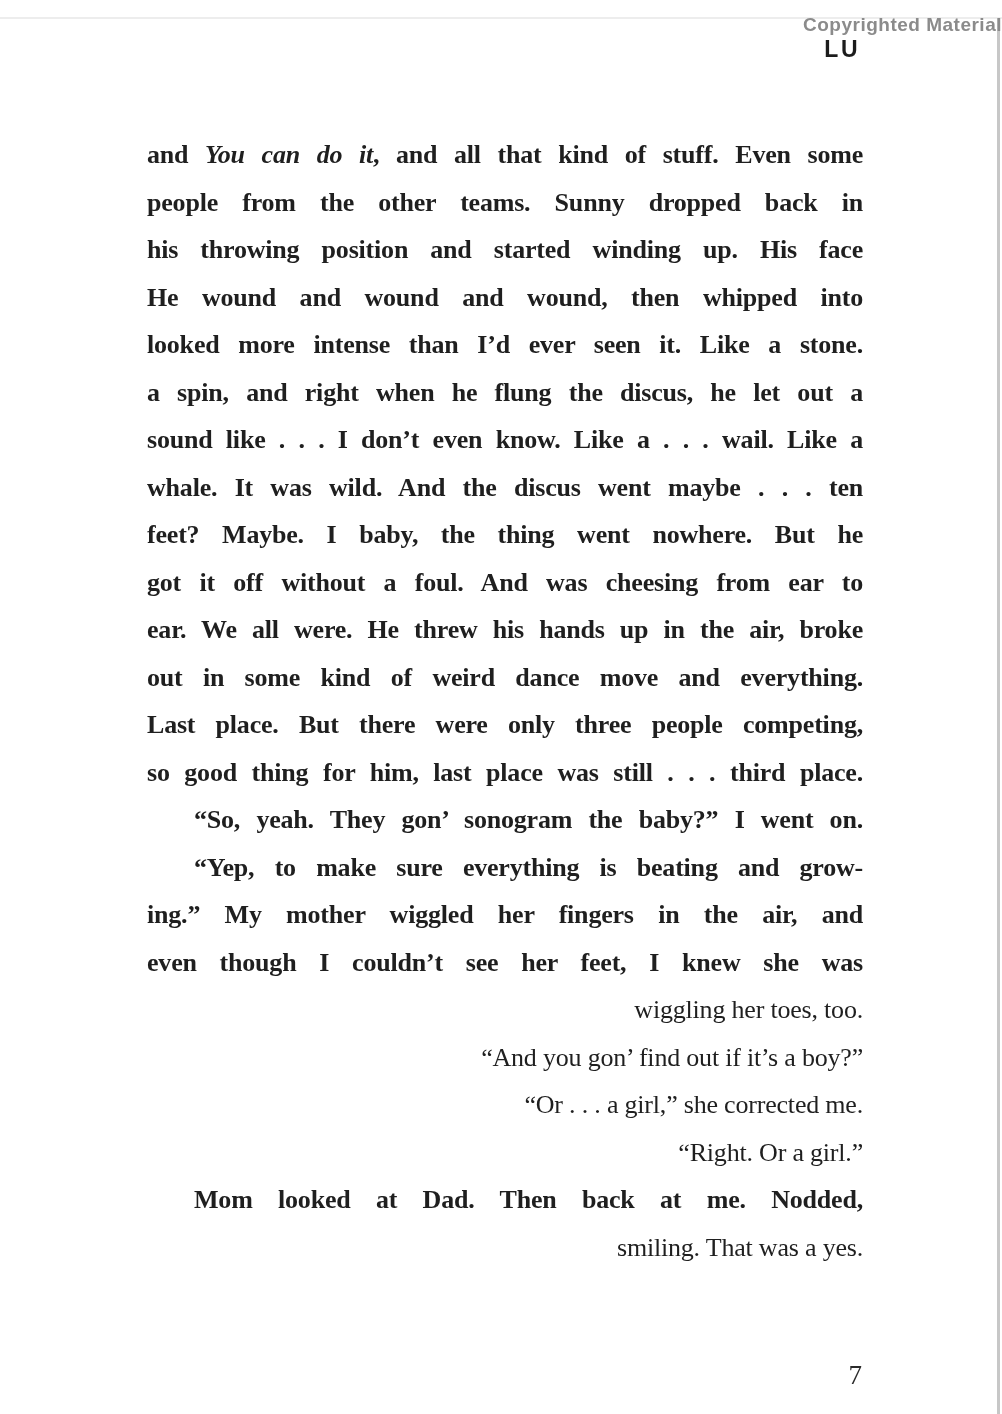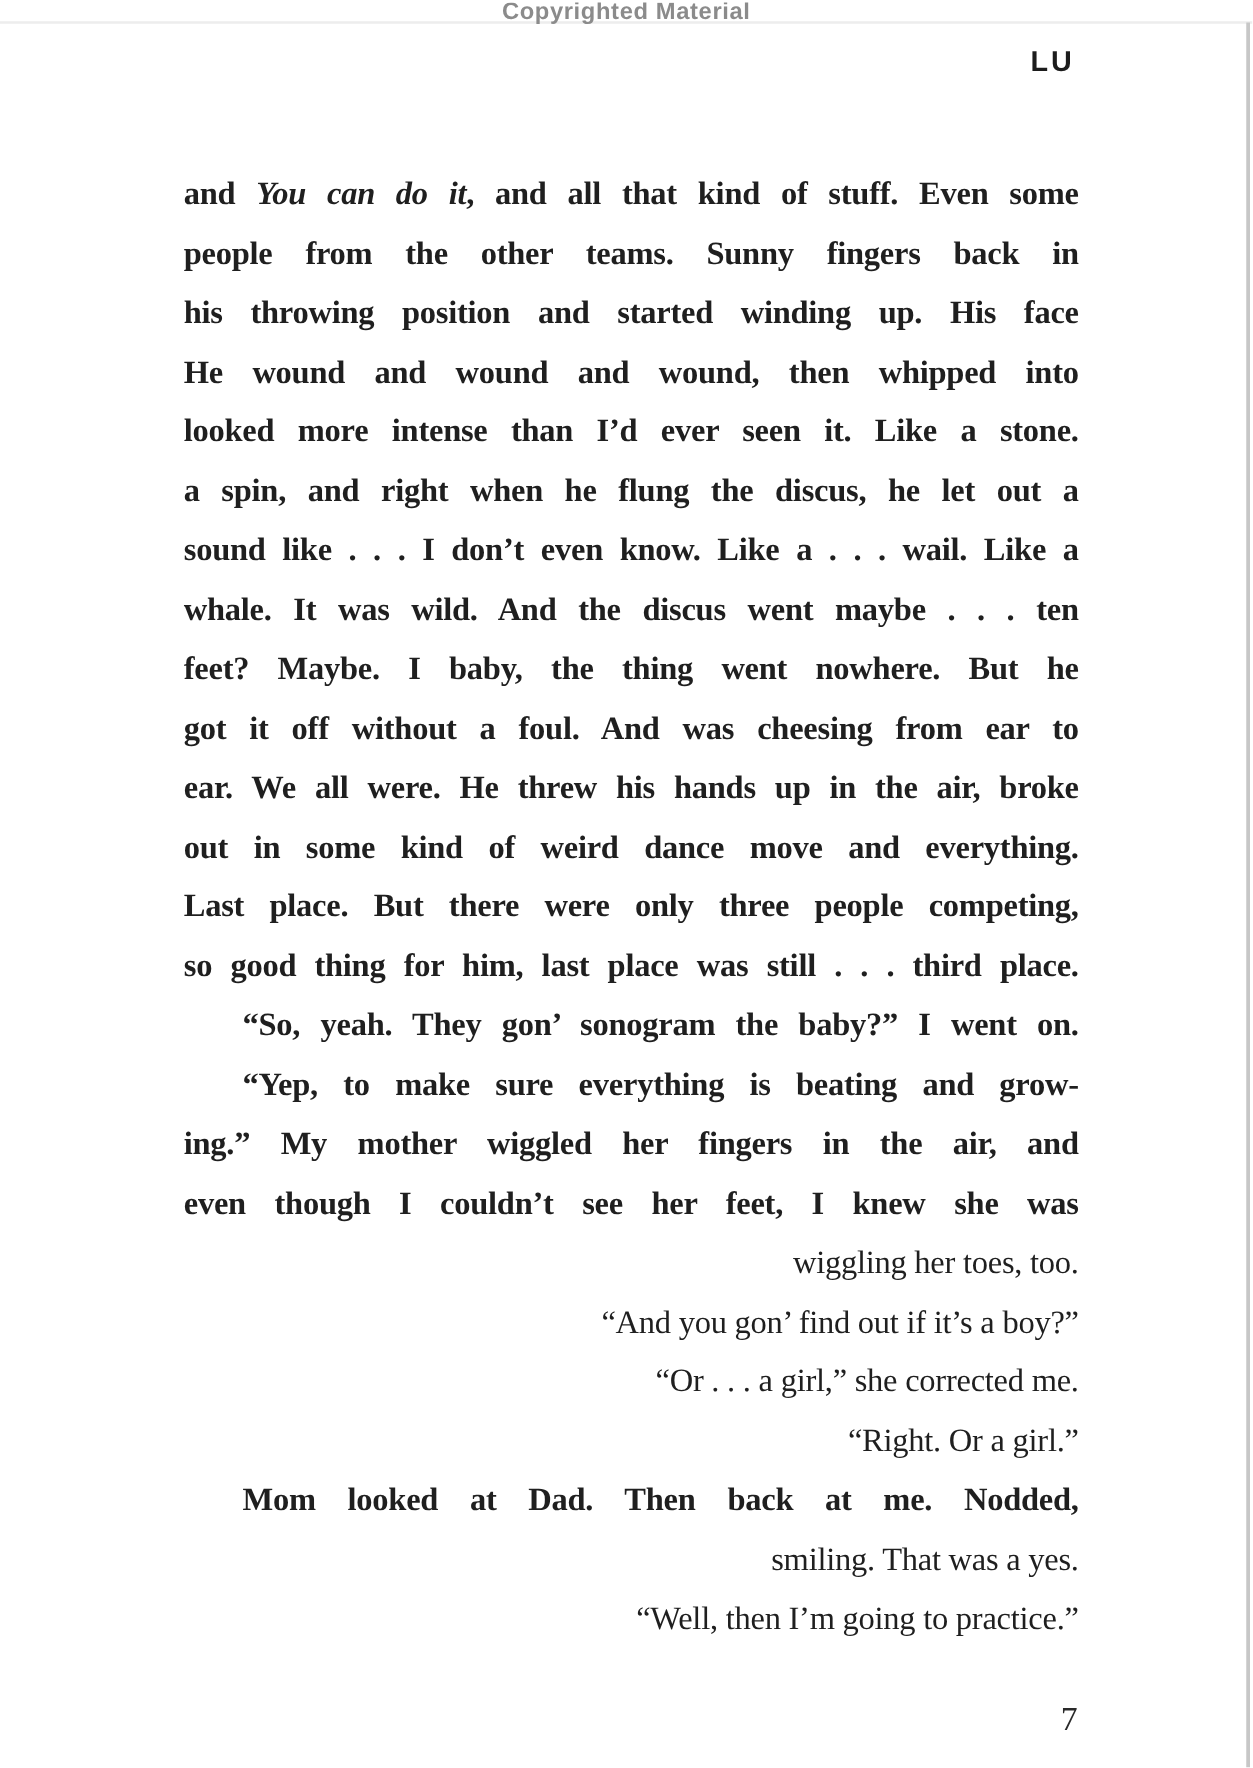--- a/index.html
+++ b/index.html
@@ -24,24 +24,24 @@
   .edge-right {
     position: absolute;
     top: 18px; bottom: 0;
     right: 2px;
     width: 3px;
     background: #c7c7c7;
   }
   
   .copy-wrap {
     position: absolute;
-    top: 2px; left: 0; right: 0;
+    top: 17px; left: 0; right: 0;
     height: 22px;
     overflow: hidden;
-    text-align: center;
+    text-align: right;
   }
   .copy-text {
     display: inline-block;
     margin-top: -7px;
     font-family: "Liberation Sans", "DejaVu Sans", sans-serif;
     font-size: 19px;
     font-weight: 600;
     letter-spacing: 0.5px;
     color: #8b8b8b;
   }
@@ -107,21 +107,21 @@
   <div class="edge-right"></div>
 
   <div class="copy-wrap">
     <span class="copy-text">Copyrighted Material</span>
   </div>
 
   <div class="running-header">LU</div>
 
   <div class="body-text">
       <div class="line justify"><span>and </span><span class="italic">You can do it</span><span>, and all that kind of stuff. Even some</span></div>
-      <div class="line justify"><span>people from the other teams. Sunny fingers back in</span></div>
+      <div class="line justify"><span>people from the other teams. Sunny dropped back in</span></div>
       <div class="line justify"><span>his throwing position and started winding up. His face</span></div>
       <div class="line justify"><span>He wound and wound and wound, then whipped into</span></div>
       <div class="line justify"><span>looked more intense than I’d ever seen it. Like a stone.</span></div>
       <div class="line justify"><span>a spin, and right when he flung the discus, he let out a</span></div>
       <div class="line justify"><span>sound like . . . I don’t even know. Like a . . . wail. Like a</span></div>
       <div class="line justify"><span>whale. It was wild. And the discus went maybe . . . ten</span></div>
       <div class="line justify"><span>feet? Maybe. I baby, the thing went nowhere. But he</span></div>
       <div class="line justify"><span>got it off without a foul. And was cheesing from ear to</span></div>
       <div class="line justify"><span>ear. We all were. He threw his hands up in the air, broke</span></div>
       <div class="line justify"><span>out in some kind of weird dance move and everything.</span></div>
@@ -130,18 +130,17 @@
       <div class="line indent justify"><span>“So, yeah. They gon’ sonogram the baby?” I went on.</span></div>
       <div class="line indent justify"><span>“Yep, to make sure everything is beating and grow-</span></div>
       <div class="line justify"><span>ing.” My mother wiggled her fingers in the air, and</span></div>
       <div class="line justify"><span>even though I couldn’t see her feet, I knew she was</span></div>
       <div class="line"><span>wiggling her toes, too.</span></div>
       <div class="line indent"><span>“And you gon’ find out if it’s a boy?”</span></div>
       <div class="line indent"><span>“Or . . . a girl,” she corrected me.</span></div>
       <div class="line indent"><span>“Right. Or a girl.”</span></div>
       <div class="line indent justify"><span>Mom looked at Dad. Then back at me. Nodded,</span></div>
       <div class="line"><span>smiling. That was a yes.</span></div>
-      <div class="line indent"><span>“Well, then I’m going to practice.”</span></div>
     </div>
 
   <div class="page-number">7</div>
 
 </div>
 
 </body></html>

